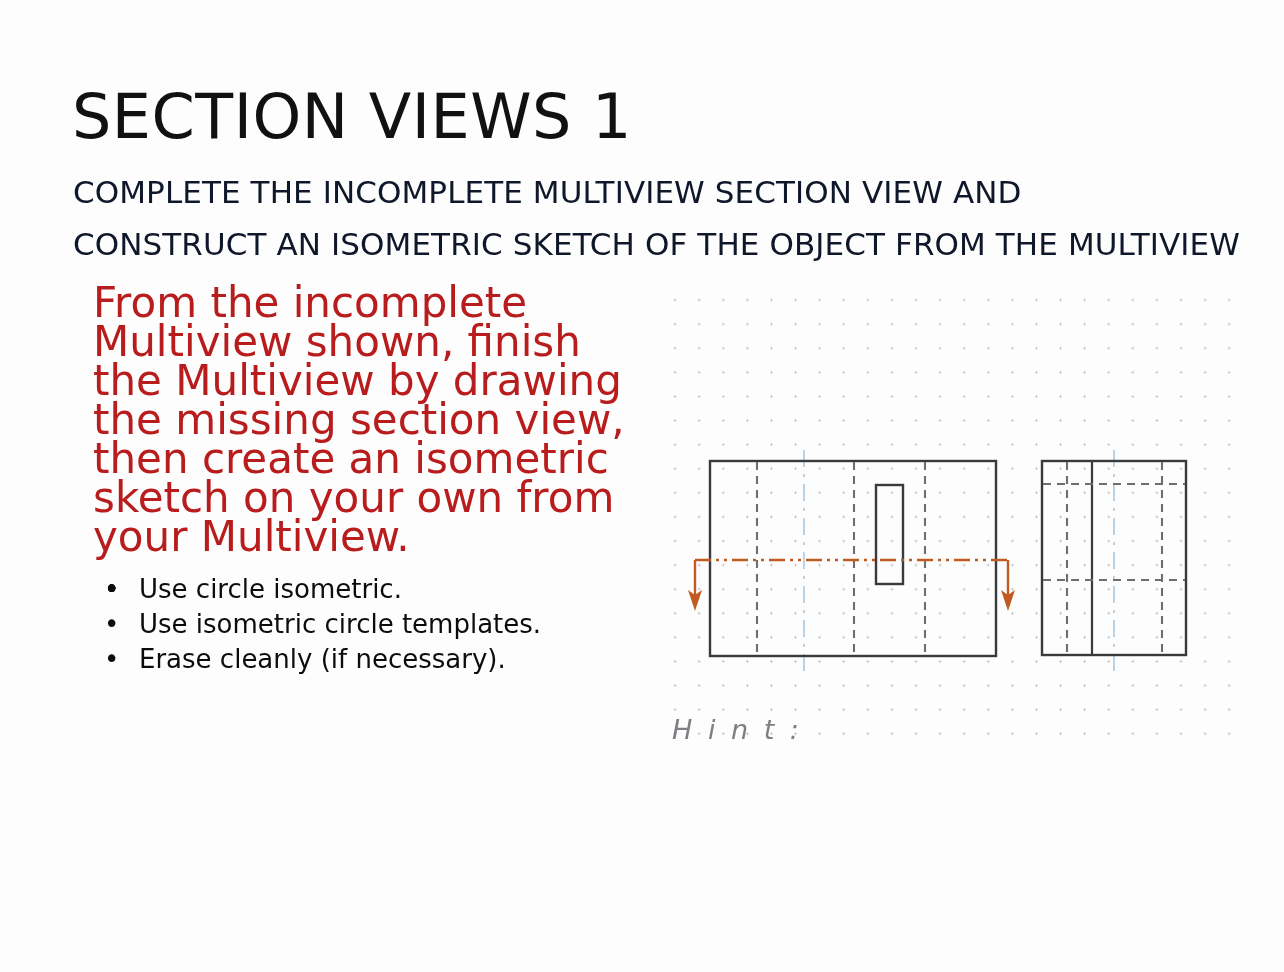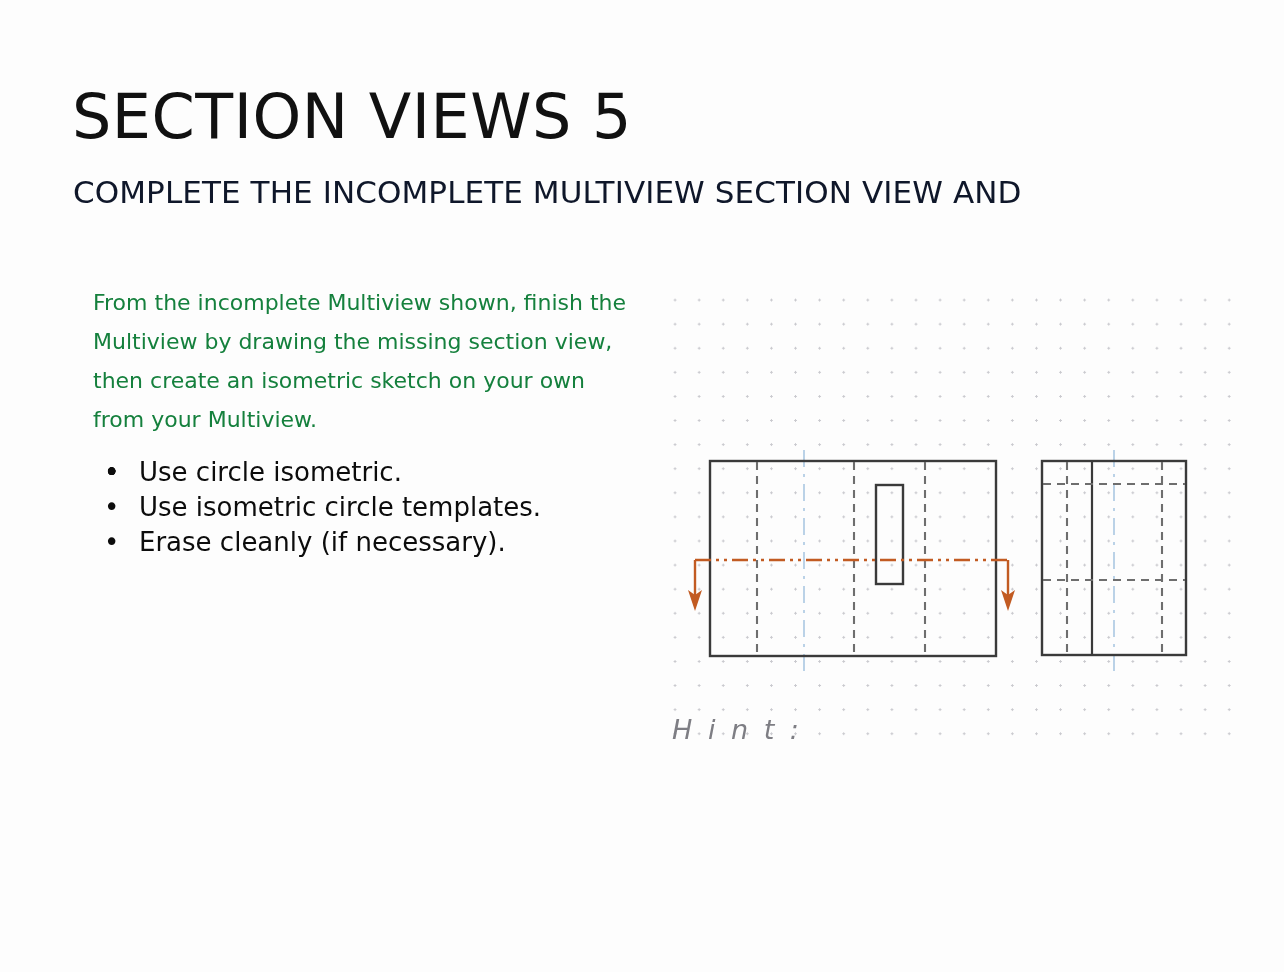--- a/index.html
+++ b/index.html
@@ -43,23 +43,23 @@
   }
 
   
   #left-column {
     position: absolute;
     left: 93px;
     top: 283px;
     width: 580px;
   }
   #intro-paragraph {
-    font-size: 22px;
+    font-size: 42px;
     line-height: 39px;
-    color: #15803d;
+    color: #b91c1c;
     width: 545px;
   }
   #bullet-list {
     margin: 16px 0 0 0;
     padding: 0;
     list-style: none;
   }
   #bullet-list li {
     position: relative;
     padding-left: 46px;
@@ -123,24 +123,25 @@
   #hint-text {
     font-size: 27px;
     line-height: 36px;
     color: #84848A;
     width: 400px;
   }
 </style>
 </head>
 <body>
 
-<div id="slide-title">SECTION VIEWS 5</div>
+<div id="slide-title">SECTION VIEWS 1</div>
 
 <div id="subtitle-block">
   <div class="subtitle-line">COMPLETE THE INCOMPLETE MULTIVIEW SECTION VIEW AND</div>
+  <div class="subtitle-line">CONSTRUCT AN ISOMETRIC SKETCH OF THE OBJECT FROM THE MULTIVIEW</div>
 </div>
 
 <div id="left-column">
   <div id="intro-paragraph">From the incomplete Multiview shown, finish the Multiview by drawing the missing section view, then create an isometric sketch on your own from your Multiview.</div>
 
   <ul id="bullet-list">
     <li>
       <span class="bullet-dot">•</span>
     </li>
     <li>

